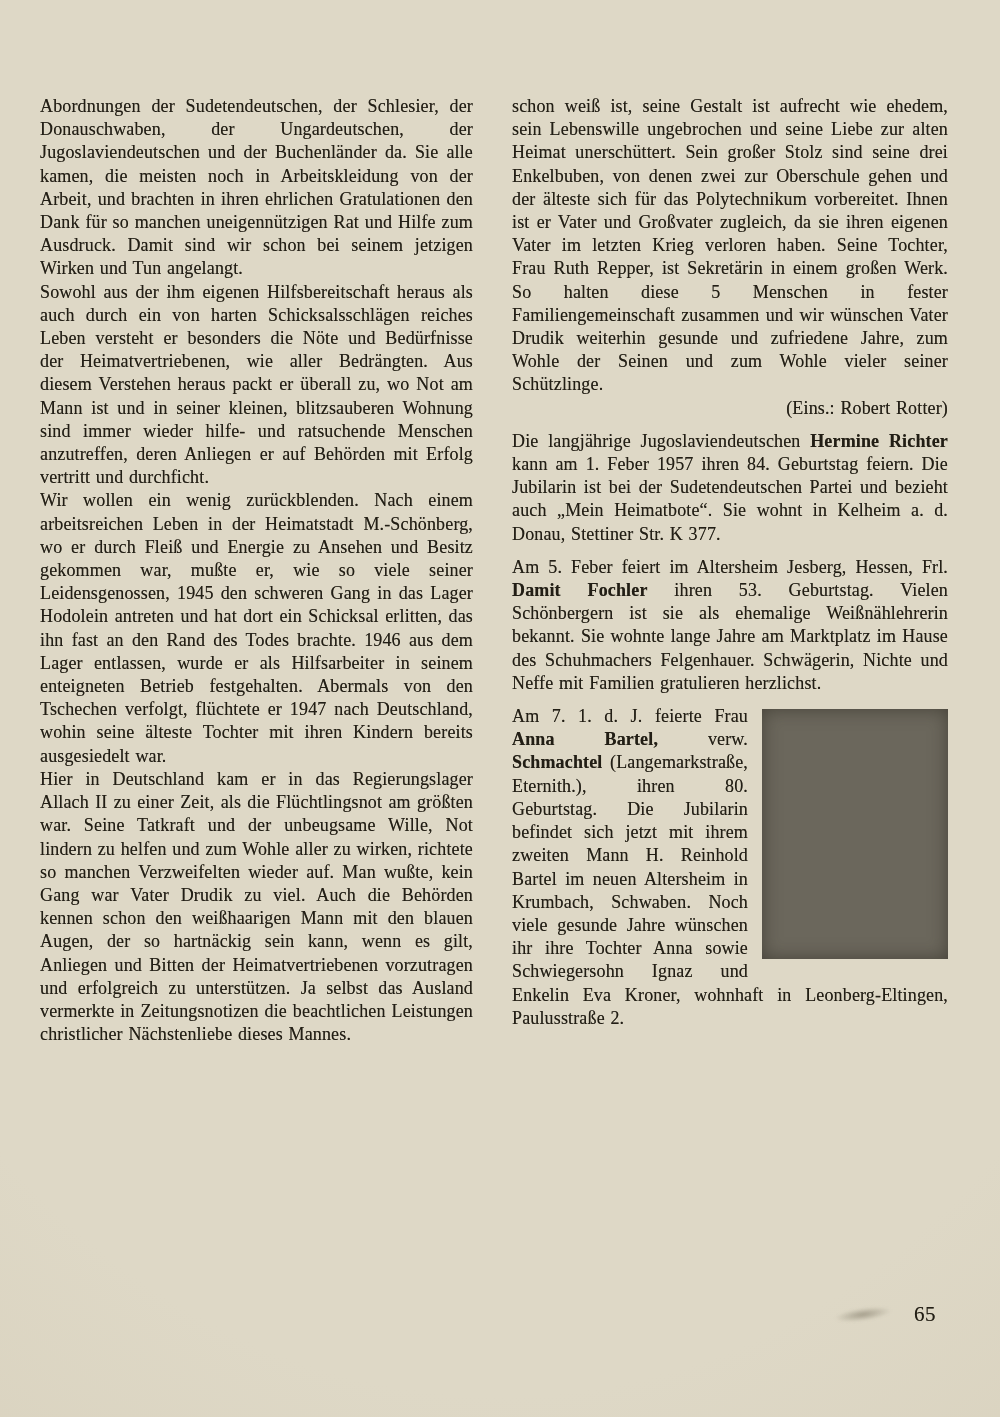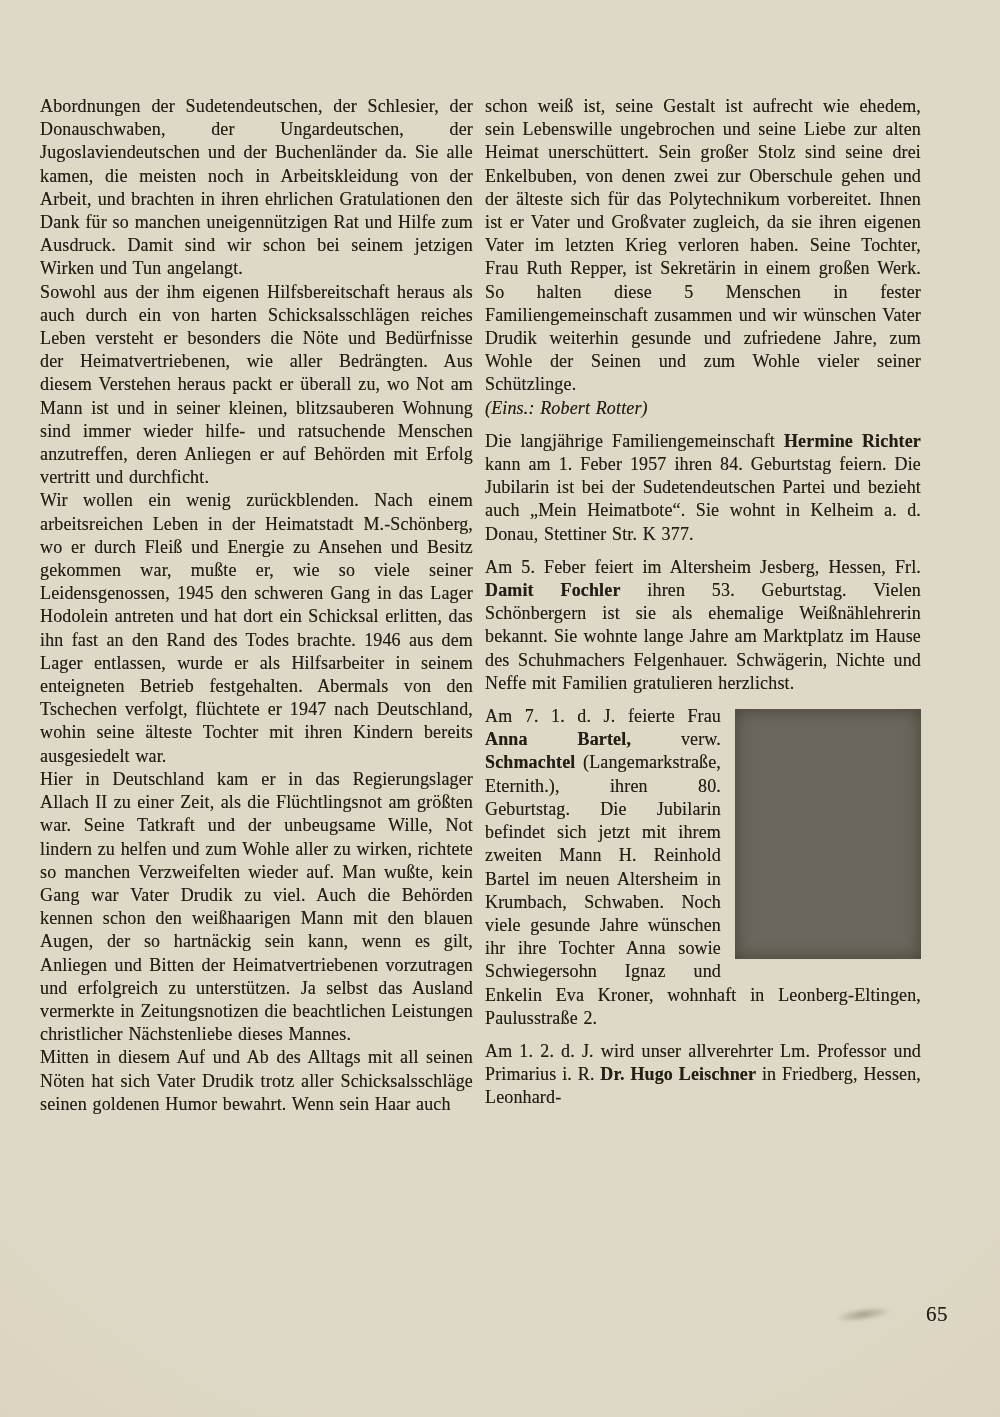--- a/index.html
+++ b/index.html
@@ -15,58 +15,58 @@
     background: radial-gradient(130% 110% at 50% 38%, #ded8c6 55%, #d5cdb8 92%, #cfc6ae 100%);
     font-family: "Liberation Serif", "DejaVu Serif", serif;
     color: #221e15;
     overflow: hidden;
   }
   .content {
     position: absolute;
     top: 95px;
     left: 40px;
     display: flex;
-    gap: 12px;
+    gap: 39px;
   }
   .col { display: block; }
   .col-left  { width: 433px; }
   .col-right { width: 436px; }
   .para {
     margin: 0;
     font-size: 18px;
     line-height: 23.2px;
     text-align: justify;
     letter-spacing: 0.15px;
     word-spacing: 1px;
     hyphens: auto;
     -webkit-hyphens: auto;
     text-shadow: 0 0 0.3px rgba(30, 25, 15, 0.55);
   }
   .para.spaced { margin-top: 10px; }
-  .para.right-align { text-align: left; font-style: italic; }
+  .para.right-align { text-align: right; }
   .para b { font-weight: bold; }
   .photo {
     float: right;
     width: 186px;
     height: 250px;
     margin: 4px 0 4px 14px;
     background-color: #6b675c;
     background-image:
       radial-gradient(ellipse 31px 37px at 26% 25%, #dad6ca 58%, rgba(0,0,0,0) 62%),
       radial-gradient(ellipse 28px 34px at 74% 27%, #d2cec2 58%, rgba(0,0,0,0) 62%),
       radial-gradient(ellipse 18px 10px at 26% 36%, #8f8a7d 60%, rgba(0,0,0,0) 66%),
       radial-gradient(ellipse 16px 9px at 74% 38%, #8a8578 60%, rgba(0,0,0,0) 66%),
       radial-gradient(ellipse 66px 100px at 24% 82%, #26242 12%, #26241f 55%, rgba(0,0,0,0) 60%),
       radial-gradient(ellipse 64px 100px at 78% 84%, #2b2923 55%, rgba(0,0,0,0) 60%),
       linear-gradient(180deg, #9a948a 0%, #857f72 38%, #5a564c 75%, #45423a 100%);
     box-shadow: inset 0 0 18px rgba(40, 36, 28, 0.55);
   }
   .page-number {
     position: absolute;
-    right: 52px;
+    right: 64px;
     bottom: 90px;
     font-size: 21px;
     letter-spacing: 0.5px;
     text-shadow: 0 0 0.3px rgba(30, 25, 15, 0.55);
   }
   .smudge {
     position: absolute;
     right: 108px;
     bottom: 96px;
     width: 58px;
@@ -81,29 +81,27 @@
 <body>
 
 <div class="page">
   <div class="content">
 
     <div class="col col-left">
       <p class="para"><span>Abordnungen der Sudetendeutschen, der Schlesier, der Donauschwaben, der Ungardeutschen, der Jugoslaviendeutschen und der Buchenländer da. Sie alle kamen, die meisten noch in Arbeitskleidung von der Arbeit, und brachten in ihren ehrlichen Gratulationen den Dank für so manchen uneigennützigen Rat und Hilfe zum Ausdruck. Damit sind wir schon bei seinem jetzigen Wirken und Tun angelangt.</span></p>
       <p class="para"><span>Sowohl aus der ihm eigenen Hilfsbereitschaft heraus als auch durch ein von harten Schicksalsschlägen reiches Leben versteht er besonders die Nöte und Bedürfnisse der Heimatvertriebenen, wie aller Bedrängten. Aus diesem Verstehen heraus packt er überall zu, wo Not am Mann ist und in seiner kleinen, blitzsauberen Wohnung sind immer wieder hilfe- und ratsuchende Menschen anzutreffen, deren Anliegen er auf Behörden mit Erfolg vertritt und durchficht.</span></p>
       <p class="para"><span>Wir wollen ein wenig zurückblenden. Nach einem arbeitsreichen Leben in der Heimatstadt M.-Schönberg, wo er durch Fleiß und Energie zu Ansehen und Besitz gekommen war, mußte er, wie so viele seiner Leidensgenossen, 1945 den schweren Gang in das Lager Hodolein antreten und hat dort ein Schicksal erlitten, das ihn fast an den Rand des Todes brachte. 1946 aus dem Lager entlassen, wurde er als Hilfsarbeiter in seinem enteigneten Betrieb festgehalten. Abermals von den Tschechen verfolgt, flüchtete er 1947 nach Deutschland, wohin seine älteste Tochter mit ihren Kindern bereits ausgesiedelt war.</span></p>
       <p class="para"><span>Hier in Deutschland kam er in das Regierungslager Allach II zu einer Zeit, als die Flüchtlingsnot am größten war. Seine Tatkraft und der unbeugsame Wille, Not lindern zu helfen und zum Wohle aller zu wirken, richtete so manchen Verzweifelten wieder auf. Man wußte, kein Gang war Vater Drudik zu viel. Auch die Behörden kennen schon den weißhaarigen Mann mit den blauen Augen, der so hartnäckig sein kann, wenn es gilt, Anliegen und Bitten der Heimatvertriebenen vorzutragen und erfolgreich zu unterstützen. Ja selbst das Ausland vermerkte in Zeitungsnotizen die beachtlichen Leistungen christlicher Nächstenliebe dieses Mannes.</span></p>
-      <p class="para"><span>Mitten in diesem Auf und Ab des Alltags mit all seinen Nöten hat sich Vater Drudik trotz aller Schicksalsschläge seinen goldenen Humor bewahrt. Wenn sein Haar auch</span></p>
     </div>
 
     <div class="col col-right">
       <p class="para"><span>schon weiß ist, seine Gestalt ist aufrecht wie ehedem, sein Lebenswille ungebrochen und seine Liebe zur alten Heimat unerschüttert. Sein großer Stolz sind seine drei Enkelbuben, von denen zwei zur Oberschule gehen und der älteste sich für das Polytechnikum vorbereitet. Ihnen ist er Vater und Großvater zugleich, da sie ihren eigenen Vater im letzten Krieg verloren haben. Seine Tochter, Frau Ruth Repper, ist Sekretärin in einem großen Werk. So halten diese 5 Menschen in fester Familiengemeinschaft zusammen und wir wünschen Vater Drudik weiterhin gesunde und zufriedene Jahre, zum Wohle der Seinen und zum Wohle vieler seiner Schützlinge.</span></p>
       <p class="para right-align"><span>(Eins.: Robert Rotter)</span></p>
-      <p class="para spaced"><span>Die langjährige Familiengemeinschaft </span><b>Hermine Richter</b><span> kann am 1. Feber 1957 ihren 84. Geburtstag feiern. Die Jubilarin ist bei der Sudetendeutschen Partei und bezieht auch „Mein Heimatbote“. Sie wohnt in Kelheim a. d. Donau, Stettiner Str. K 377.</span></p>
+      <p class="para spaced"><span>Die langjährige Jugoslaviendeutschen </span><b>Hermine Richter</b><span> kann am 1. Feber 1957 ihren 84. Geburtstag feiern. Die Jubilarin ist bei der Sudetendeutschen Partei und bezieht auch „Mein Heimatbote“. Sie wohnt in Kelheim a. d. Donau, Stettiner Str. K 377.</span></p>
       <p class="para spaced"><span>Am 5. Feber feiert im Altersheim Jesberg, Hessen, Frl. </span><b>Damit Fochler</b><span> ihren 53. Geburtstag. Vielen Schönbergern ist sie als ehemalige Weißnählehrerin bekannt. Sie wohnte lange Jahre am Marktplatz im Hause des Schuhmachers Felgenhauer. Schwägerin, Nichte und Neffe mit Familien gratulieren herzlichst.</span></p>
       <p class="para spaced"><span class="photo" title="Schwarz-weiß Foto zweier älterer Personen"></span><span>Am 7. 1. d. J. feierte Frau </span><b>Anna Bartel,</b><span> verw. </span><b>Schmachtel</b><span> (Langemarkstraße, Eternith.), ihren 80. Geburtstag. Die Jubilarin befindet sich jetzt mit ihrem zweiten Mann H. Reinhold Bartel im neuen Altersheim in Krumbach, Schwaben. Noch viele gesunde Jahre wünschen ihr ihre Tochter Anna sowie Schwiegersohn Ignaz und Enkelin Eva Kroner, wohnhaft in Leonberg-Eltingen, Paulusstraße 2.</span></p>
-      <p class="para spaced"><span>Am 1. 2. d. J. wird unser allverehrter Lm. Professor und Primarius i. R. </span><b>Dr. Hugo Leischner</b><span> in Friedberg, Hessen, Leonhard-</span></p>
     </div>
 
   </div>
 
   <div class="smudge"></div>
   <div class="page-number">65</div>
 </div>
 
 </body></html>

